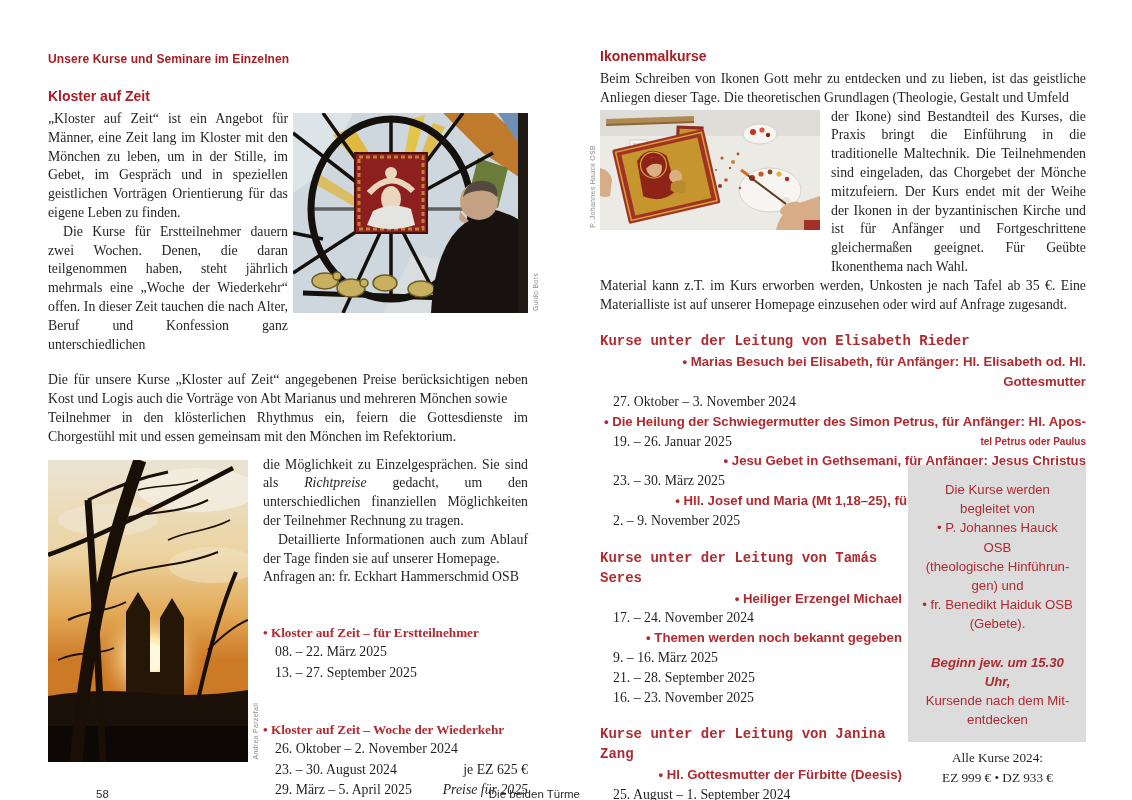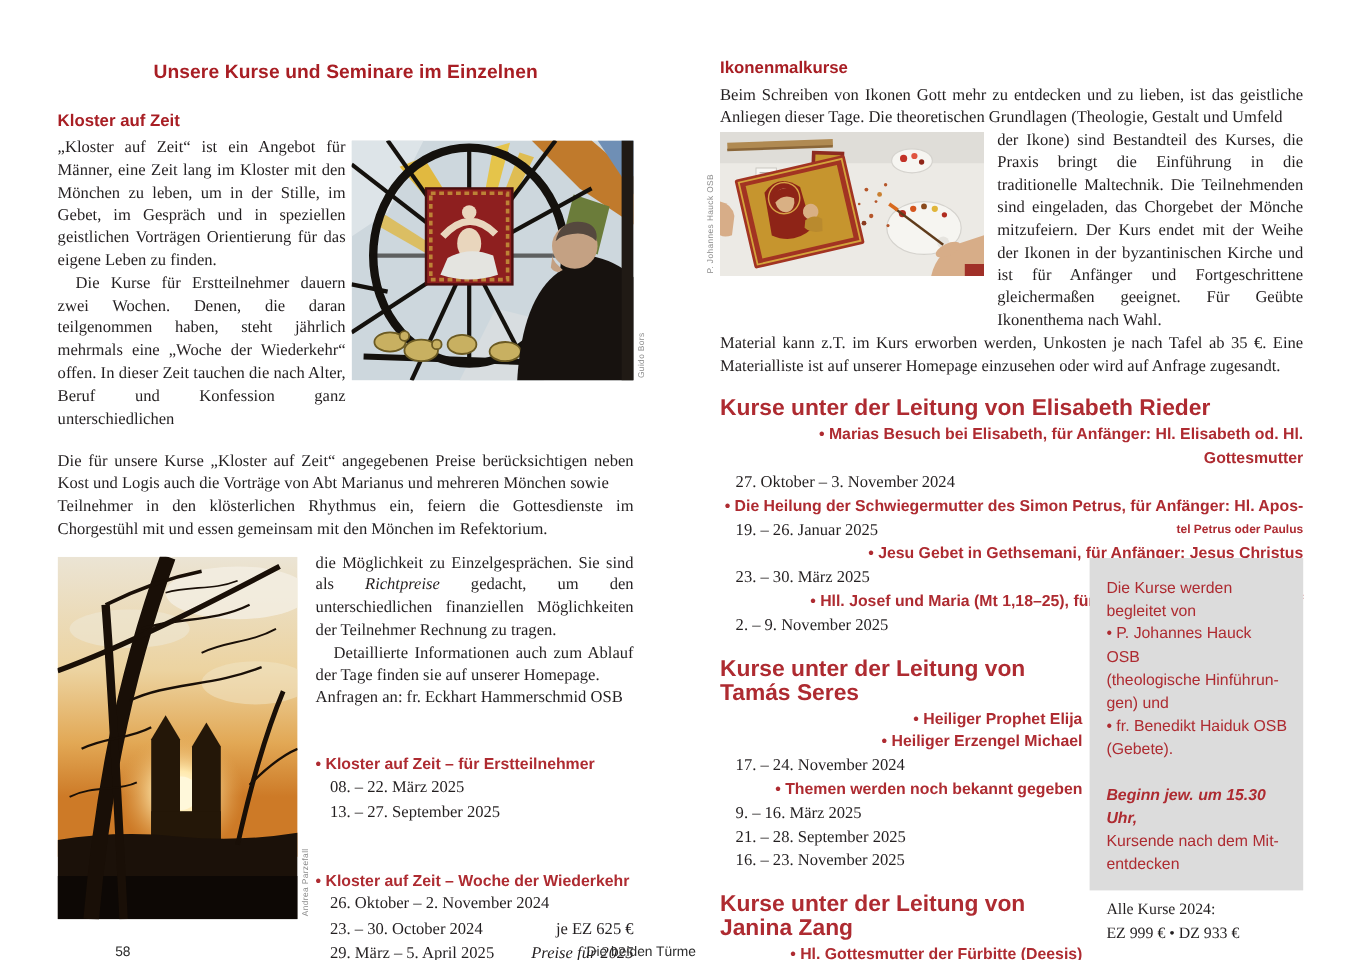--- a/index.html
+++ b/index.html
@@ -13,22 +13,22 @@
   body{
     width:1132px;height:800px;background:#ffffff;position:relative;overflow:hidden;
     font-family:"Liberation Serif","DejaVu Serif",serif;color:var(--ink);
   }
   .page{position:absolute;top:0;height:800px;}
   .page-left{left:48px;width:480px;}
   .page-right{left:600px;width:486px;}
 
   .main-title{
     font-family:"Liberation Sans","DejaVu Sans",sans-serif;
-    font-size:16px;font-weight:700;color:var(--red-heading);
-    text-align:center;margin:52px 0 22px 0;letter-spacing:.1px;
+    font-size:12px;font-weight:700;color:var(--red-heading);
+    margin:52px 0 22px 0;letter-spacing:.1px;
   }
   .sec-head{
     font-family:"Liberation Sans","DejaVu Sans",sans-serif;
     font-size:14px;font-weight:700;color:var(--red-heading);margin:0 0 6px 0;
   }
   p{margin:0;font-size:13.8px;line-height:18.8px;text-align:justify;}
   .indent{text-indent:15px;}
   .noj{text-align:left;}
 
   .row1{position:relative;min-height:212px;}
@@ -46,32 +46,32 @@
   .credit{
     position:absolute;font-family:"Liberation Sans","DejaVu Sans",sans-serif;
     font-size:7px;color:var(--credit);writing-mode:vertical-rl;transform:rotate(180deg);
     letter-spacing:.3px;white-space:nowrap;
   }
   .credit-right{right:-11px;bottom:2px;}
   .credit-left{left:-11px;bottom:2px;}
 
   .course{margin-top:13px;}
   .c-title{
-    font-family:Liberation Sans, sans-serif;
+    font-family:Liberation Serif, serif;
     font-size:13.2px;font-weight:700;color:var(--red-item);line-height:19px;margin-top:36px;
   }
   .c-title::before{content:"• ";}
   .drow{display:flex;justify-content:space-between;font-size:13.8px;line-height:20.8px;padding-left:12px;}
   .drow .note{text-align:right;}
   .note-italic{font-style:italic;}
 
   .leader{margin-top:17px;}
   .leader-h{
-    font-family:Liberation Sans, sans-serif;
-    font-size:19px;font-weight:700;color:var(--red-item);line-height:20px;margin:0 0 1px 0;
+    font-family:Liberation Mono, monospace;
+    font-size:14px;font-weight:700;color:var(--red-item);line-height:20px;margin:0 0 1px 0;
   }
   .item-t{
     font-family:"Liberation Sans","DejaVu Sans",sans-serif;
     font-size:13.2px;font-weight:600;color:var(--red-item);line-height:19.8px;text-align:right;
   }
   .item-t::before{content:"• ";}
   .item-d{font-size:13.8px;line-height:19.8px;padding-left:13px;}
   .cont-row{display:flex;justify-content:space-between;line-height:19.8px;}
   .cont-row .item-d{padding-left:13px;}
   .cont-row .cont{
@@ -79,21 +79,21 @@
     font-size:10px;font-weight:600;color:var(--red-item);
   }
   .narrow-col{width:302px;}
 
   .infobox{
     position:absolute;top:465px;right:0;width:178px;height:277px;box-sizing:border-box;
     background:var(--box-bg);padding:15px 13px 12px 14px;
     font-family:"Liberation Sans","DejaVu Sans",sans-serif;
     font-size:13.2px;line-height:19.2px;color:var(--red-item);
   }
-  .infobox .ln{display:block;}
+  .infobox .ln{display:block;text-align:center;}
   .infobox .gap{height:19px;}
   .infobox .time1{font-weight:700;font-style:italic;}
   .infobox .price{font-family:"Liberation Serif","DejaVu Serif",serif;color:var(--ink);}
 
   .footer{
     position:absolute;top:788px;display:flex;justify-content:space-between;
     font-family:"Liberation Sans","DejaVu Sans",sans-serif;font-size:11.5px;color:#2b2b2b;
   }
   .footer-left{left:48px;width:484px;}
 </style>
@@ -226,21 +226,21 @@
             <span>13. – 27. September 2025</span>
           </div>
       </div>
 
       <div class="course">
         <div class="c-title">Kloster auf Zeit – Woche der Wiederkehr</div>
         <div class="drow">
             <span>26. Oktober – 2. November 2024</span>
           </div>
         <div class="drow">
-            <span>23. – 30. October 2024</span>
+            <span>23. – 30. August 2024</span>
             <span class="note">je EZ 625 €</span>
           </div>
         <div class="drow">
             <span>29. März – 5. April 2025</span>
             <span class="note note-italic">Preise für 2025</span>
           </div>
         <div class="drow">
             <span>04. – 11. Oktober 2025</span>
             <span class="note note-italic">werden noch be-</span>
           </div>
@@ -337,21 +337,20 @@
       <span class="cont">tel Petrus oder Paulus</span>
     </div>
     <div class="item-t">Jesu Gebet in Gethsemani, für Anfänger: Jesus Christus</div>
     <div class="item-d">23. – 30. März 2025</div>
     <div class="item-t">Hll. Josef und Maria (Mt 1,18–25), für Anfänger: Maria oder Josef</div>
     <div class="item-d">2. – 9. November 2025</div>
   </div>
 
   <div class="leader narrow-col">
     <h3 class="leader-h">Kurse unter der Leitung von Tamás Seres</h3>
-    <div class="item-t">Heiliger Prophet Elija</div>
     <div class="item-t">Heiliger Erzengel Michael</div>
     <div class="item-d">17. – 24. November 2024</div>
     <div class="item-t">Themen werden noch bekannt gegeben</div>
     <div class="item-d">9. – 16. März 2025</div>
     <div class="item-d">21. – 28. September 2025</div>
     <div class="item-d">16. – 23. November 2025</div>
   </div>
 
   <div class="leader narrow-col">
     <h3 class="leader-h">Kurse unter der Leitung von Janina Zang</h3>

